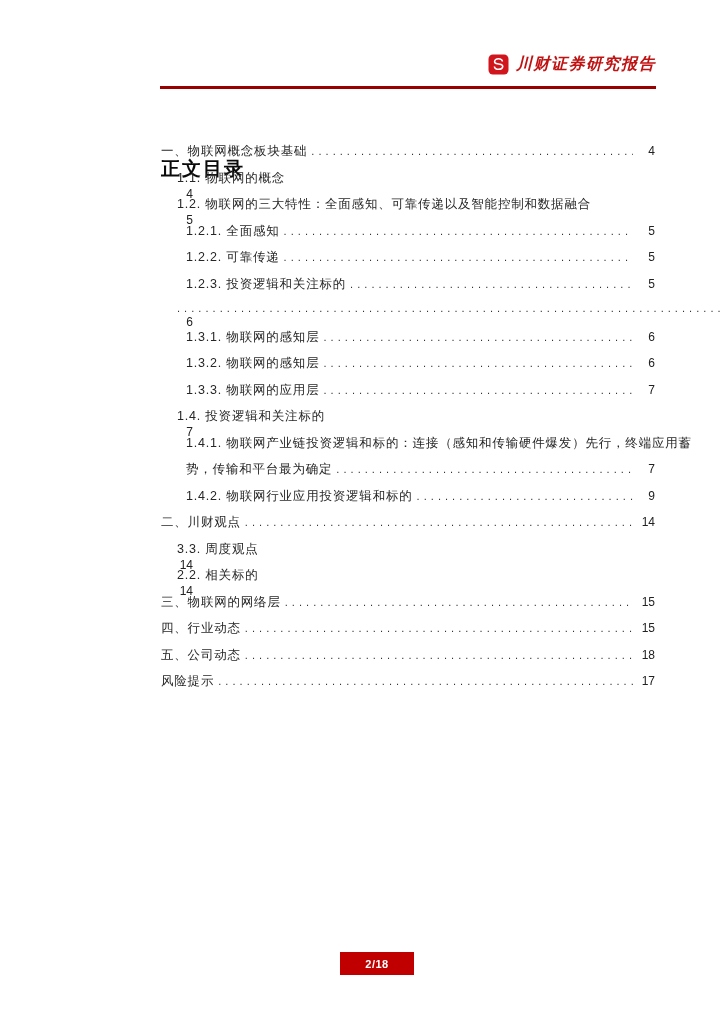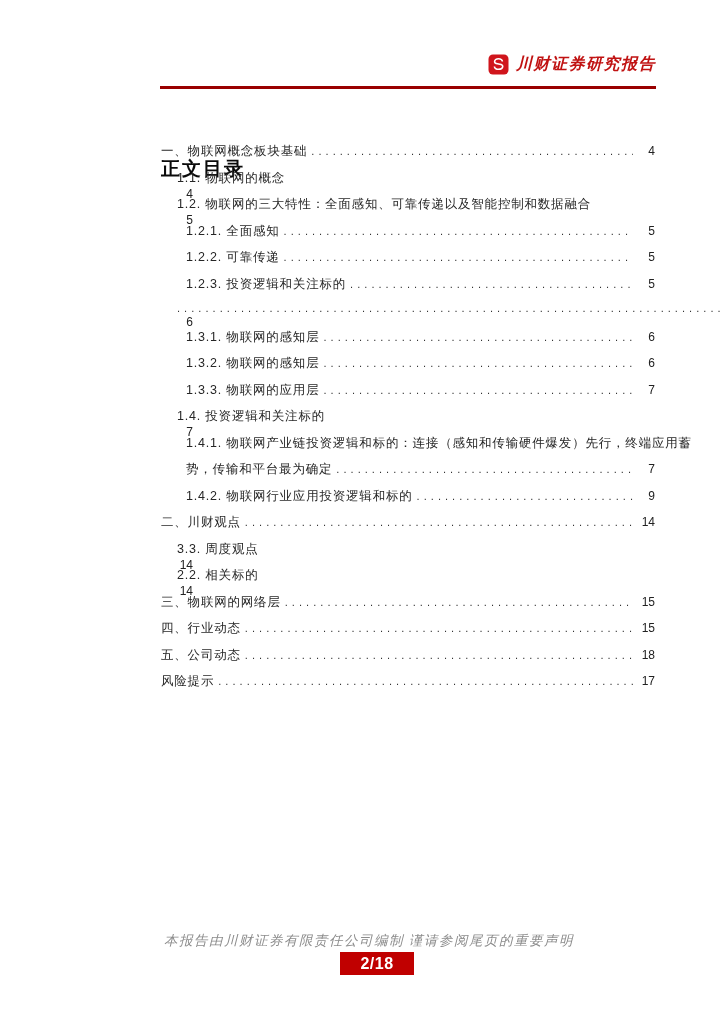--- a/index.html
+++ b/index.html
@@ -64,21 +64,21 @@
   .disclaimer {
     position: absolute; top: 932px; left: 164px;
     font-size: 13.5px; font-style: italic; color: #8c8c8c;
     letter-spacing: 1.5px;
     font-family: "Liberation Serif", serif; white-space: nowrap;
   }
   .page-badge {
     position: absolute; top: 952px; left: 340px;
     width: 74px; height: 23px;
     background: #C00000; color: #ffffff;
-    font-weight: bold; font-size: 16px;
+    font-weight: bold; font-size: 11px;
     font-family: "Liberation Sans", sans-serif;
     display: flex; align-items: center; justify-content: center;
     letter-spacing: 0.5px;
   }
 </style>
 </head>
 <body>
 
 <div class="page">
 
@@ -193,16 +193,15 @@
         <span class="toc-dots">. . . . . . . . . . . . . . . . . . . . . . . . . . . . . . . . . . . . . . . . . . . . . . . . . . . . . . . . . . . . . . . . . . . . . . . . . . . . . . . . . . . . . . . . . . . . . . . . . . . . . . . . . . . . . . . . . . . . . . . . . . . . . . . . . . . . . . . . . . . . . . . . . . . . . . . . . . . . . . . . </span>
         <span class="toc-page">18</span>
       </div>
       <div class="toc-row lvl1">
         <span class="toc-label">风险提示</span>
         <span class="toc-dots">. . . . . . . . . . . . . . . . . . . . . . . . . . . . . . . . . . . . . . . . . . . . . . . . . . . . . . . . . . . . . . . . . . . . . . . . . . . . . . . . . . . . . . . . . . . . . . . . . . . . . . . . . . . . . . . . . . . . . . . . . . . . . . . . . . . . . . . . . . . . . . . . . . . . . . . . . . . . . . . . </span>
         <span class="toc-page">17</span>
       </div>
     </div>
 
-  <div class="disclaimer">本报告由川财证券有限责任公司编制 谨请参阅尾页的重要声明</div>
   <div class="page-badge">2/18</div>
 
 </div>
 
 </body></html>

